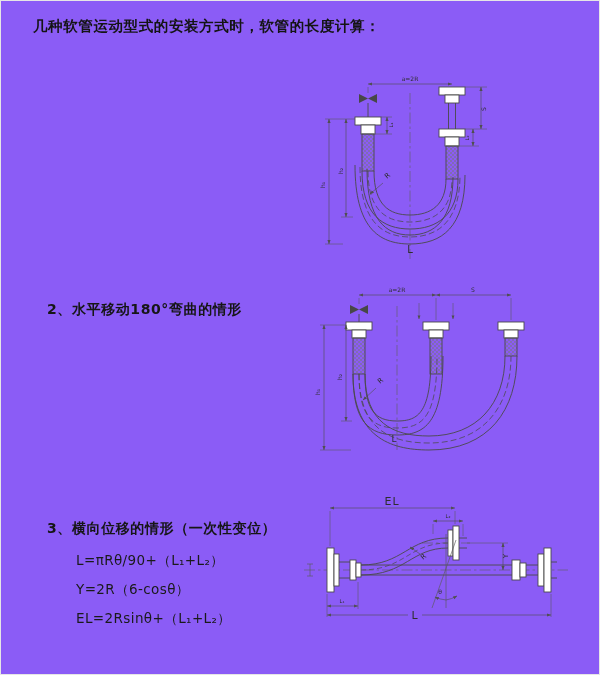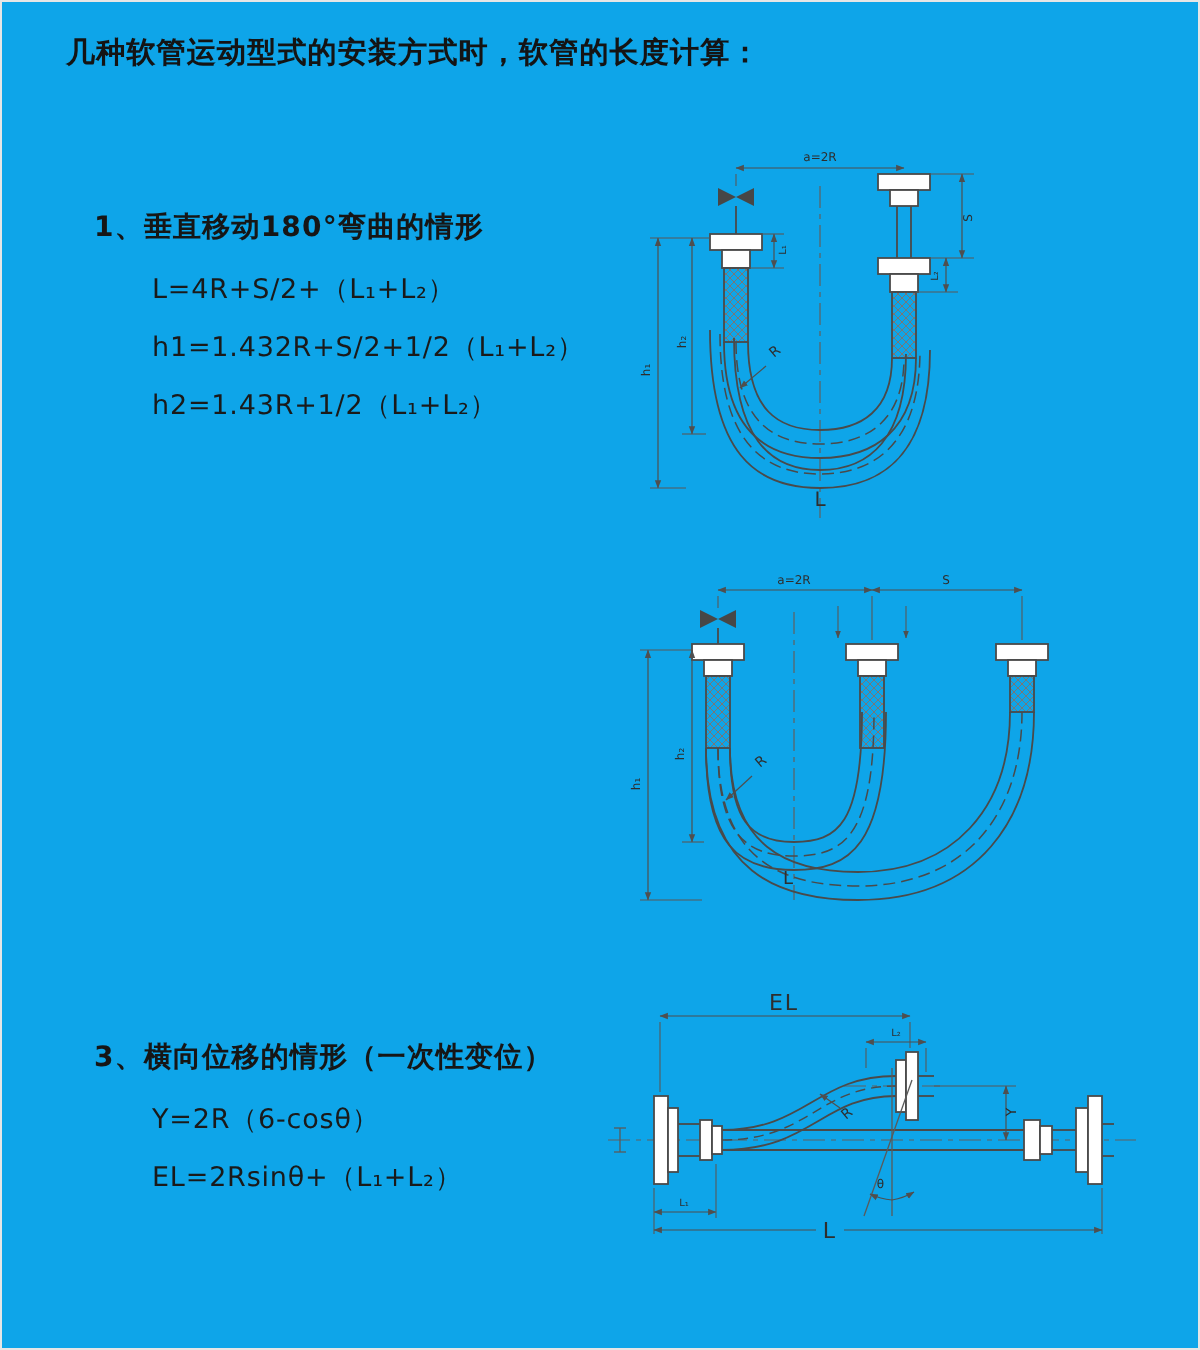--- a/index.html
+++ b/index.html
@@ -1,17 +1,17 @@
 <!DOCTYPE html>
 <html><head>
 <meta charset="utf-8">
 <style>
   html,body{margin:0;padding:0;background:#ffffff;}
   .page{
-    position:relative;width:600px;height:675px;background:#0ea5e9;
+    position:relative;width:600px;height:675px;background:#8b5cf6;
     font-family:"DejaVu Sans","Liberation Sans",sans-serif;
     color:#1c1c1c;overflow:hidden;border:1px solid #e6e6e6;box-sizing:border-box;
   }
   .title{
     position:absolute;left:32px;top:16px;
     font-size:14.5px;font-weight:bold;letter-spacing:.6px;color:#141414;
   }
   .section{position:absolute;left:46px;}
   #s1{top:104px;} #s2{top:300px;} #s3{top:519px;}
   .sec-heading{font-size:14px;font-weight:bold;letter-spacing:.6px;color:#161616;}
@@ -35,35 +35,29 @@
   svg .t5{font-size:5px;} svg .t6{font-size:6px;} svg .t7{font-size:7px;}
   svg .t9{font-size:9px;} svg .t10{font-size:10px;} svg .t11{font-size:11px;letter-spacing:1px;}
 </style>
 </head>
 <body>
 
 <div class="page">
 
   <div class="title">几种软管运动型式的安装方式时，软管的长度计算：</div>
 
-  <div class="section" id="s1">
-    <div class="sec-heading">1、垂直移动180°弯曲的情形</div>
-    <div class="formulas">
-      <div class="formula">L=4R+S/2+（L₁+L₂）</div>
-      <div class="formula">h1=1.432R+S/2+1/2（L₁+L₂）</div>
-      <div class="formula">h2=1.43R+1/2（L₁+L₂）</div>
-    </div>
-  </div>
 
   <div class="section" id="s2">
+    <div class="sec-heading">2、水平移动180°弯曲的情形</div>
   </div>
 
   <div class="section" id="s3">
     <div class="sec-heading">3、横向位移的情形（一次性变位）</div>
     <div class="formulas">
+      <div class="formula">L=πRθ/90+（L₁+L₂）</div>
       <div class="formula">Y=2R（6-cosθ）</div>
       <div class="formula">EL=2Rsinθ+（L₁+L₂）</div>
     </div>
   </div>
 
   <svg class="dia" id="d1" width="285" height="195" viewBox="0 0 285 195">
     <defs>
       <pattern id="ht1" width="4" height="4" patternUnits="userSpaceOnUse">
         <path d="M0,0 L4,4 M4,0 L0,4" stroke="#777" stroke-width="0.5"></path>
       </pattern>

